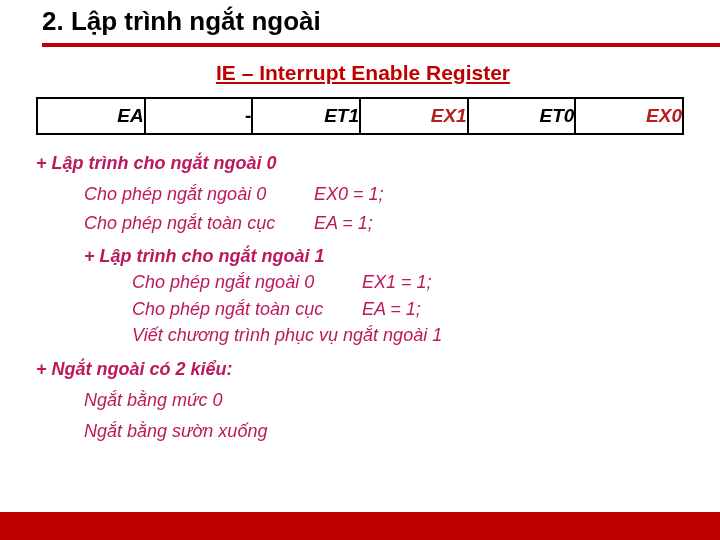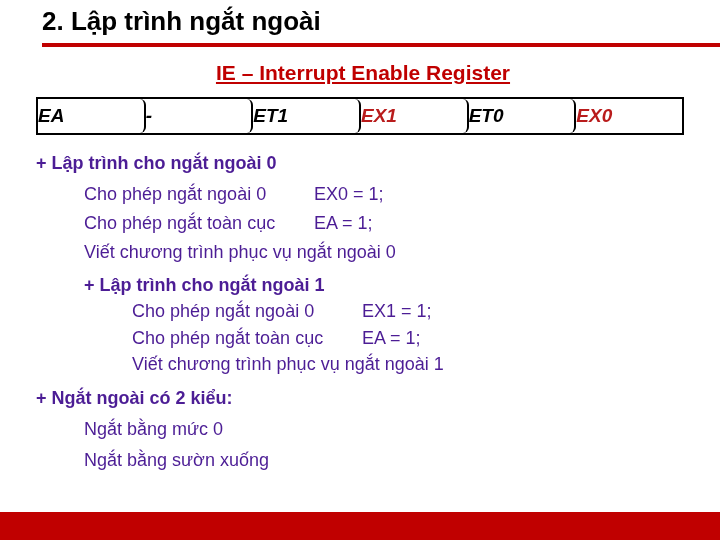--- a/index.html
+++ b/index.html
@@ -38,35 +38,35 @@
     margin-bottom: 12px;
     text-align: center;
   }
   .register-row {
     display: flex;
     border: 2px solid #000;
     width: 648px;
   }
   .register-cell {
     flex: 1;
-    text-align: left;
+    text-align: right;
     padding: 6px 0;
     font-size: 19px;
     font-weight: bold;
     font-style: italic;
     color: #000;
     border-right: 2px solid #000;
-    border-radius: 6px;
   }
   .register-cell:last-child { border-right: none; }
   .reg-red { color: #b91c1c; }
   .block {
     margin-top: 18px;
     font-size: 18px;
-    color: #4c1d95;
+    color: #be185d;
+    font-style: italic;
   }
   .block-title {
     font-weight: bold;
     margin-bottom: 10px;
   }
   .line-pair {
     display: flex;
     margin-left: 48px;
     margin-bottom: 8px;
   }
@@ -113,21 +113,20 @@
   <div class="block">
     <div class="block-title">+ Lập trình cho ngắt ngoài 0</div>
     <div class="line-pair">
       <div class="pair-left">Cho phép ngắt ngoài 0</div>
       <div>EX0 = 1;</div>
     </div>
     <div class="line-pair">
       <div class="pair-left">Cho phép ngắt toàn cục</div>
       <div>EA = 1;</div>
     </div>
-    <div class="line-single">Viết chương trình phục vụ ngắt ngoài 0</div>
   </div>
 
   <div class="block compact" style="margin-top:10px;">
     <div class="block-title" style="margin-bottom:2px;">+ Lập trình cho ngắt ngoài 1</div>
     <div class="line-pair">
       <div class="pair-left">Cho phép ngắt ngoài 0</div>
       <div>EX1 = 1;</div>
     </div>
     <div class="line-pair">
       <div class="pair-left">Cho phép ngắt toàn cục</div>

